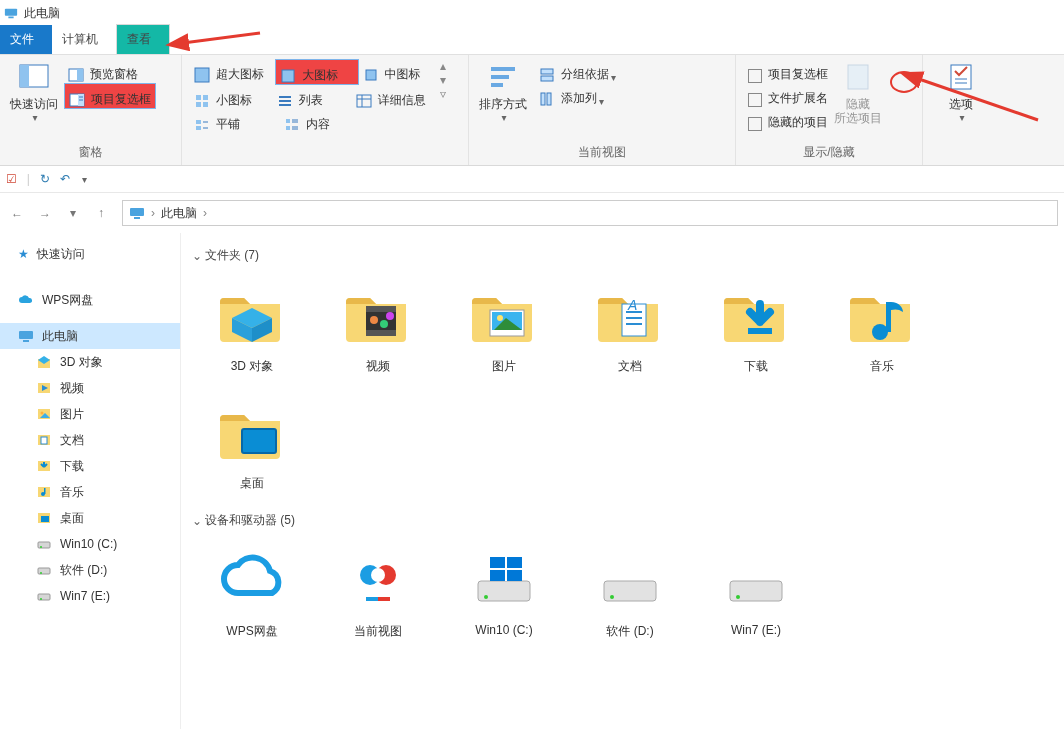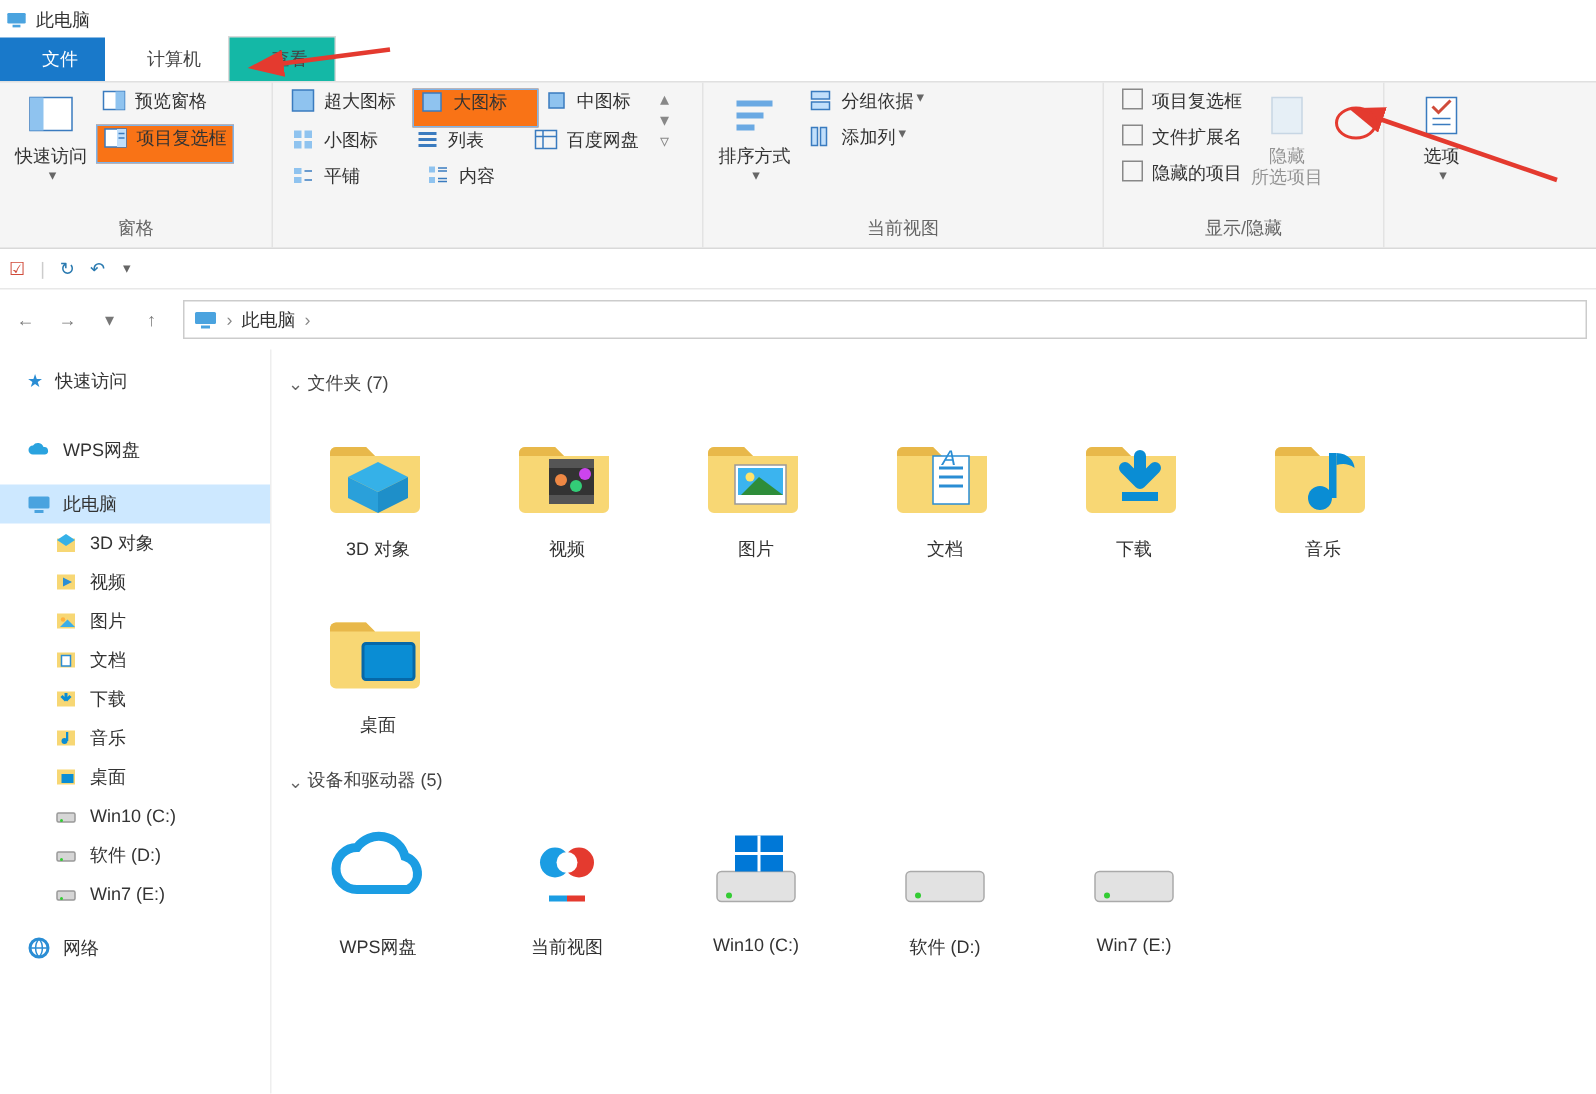--- a/index.html
+++ b/index.html
@@ -1,30 +1,30 @@
 <!DOCTYPE html>
 <html><head>
 <meta charset="utf-8">
 <style>
   html,body{margin:0;padding:0;font-family:"Microsoft YaHei","Segoe UI",sans-serif;font-size:12px;color:#333;background:#fff;width:1064px;height:729px;overflow:hidden}
   .titlebar{display:flex;align-items:center;height:22px;padding:2px 4px;background:#fff}
   .titlebar .sysicon{width:14px;height:14px;margin-right:6px}
   .tabstrip{display:flex;align-items:flex-end;height:28px;background:#fff}
-  .tab{padding:6px 18px 6px 28px;color:#444;cursor:default}
+  .tab{padding:6px 18px 6px 10px;color:#444;cursor:default}
   .tab.file{background:#1979ca;color:#fff}
   .tab.active{background:#14b8a6;border:1px solid #d9d9d9;border-bottom:none}
   .ribbon{display:flex;background:#f5f5f5;border-top:1px solid #e0e0e0;border-bottom:1px solid #d9d9d9;height:110px}
   .group{display:flex;flex-direction:column;justify-content:space-between;border-right:1px solid #e3e3e3;padding:4px 8px 2px 8px}
   .group-body{flex:1;display:flex;align-items:flex-start}
   .group-label{text-align:center;color:#666;font-size:12px;padding:2px 0}
   .big-btn{display:flex;flex-direction:column;align-items:center;justify-content:flex-start;width:48px;padding:2px;text-align:center;line-height:14px}
   .big-btn .gi{width:32px;height:32px;margin-bottom:4px}
-  .small-row{display:flex;align-items:flex-start;height:24px;padding:0 4px;white-space:nowrap}
+  .small-row{display:flex;align-items:flex-end;height:24px;padding:0 4px;white-space:nowrap}
   .small-row .gi{width:16px;height:16px;margin-right:6px}
-  .small-row.sel{background:#f97316;border:1px solid #7eb4ea}
+  .small-row.sel{background:#ef4444;border:1px solid #7eb4ea}
   .chk{width:12px;height:12px;border:1px solid #888;margin-right:6px;display:inline-block}
   .col{display:flex;flex-direction:column}
   .qat{display:flex;align-items:center;height:26px;background:#fff;border-bottom:1px solid #e8e8e8;padding:0 6px;gap:10px}
   .nav{display:flex;align-items:center;height:32px;padding:4px 6px;gap:6px}
   .nav .arrow{width:22px;height:22px;display:flex;align-items:center;justify-content:center;color:#777}
   .breadcrumb{display:flex;align-items:center;gap:6px;border:1px solid #ccc;height:24px;padding:0 6px;flex:1;margin-left:4px}
   .body{display:flex;height:calc(729px - 22px - 28px - 110px - 26px - 40px)}
   .tree{width:180px;border-right:1px solid #eee;padding:8px 0;overflow:auto}
   .tree .node{display:flex;align-items:center;height:26px;padding:0 8px 0 18px;gap:8px}
   .tree .node.sel{background:#cde8ff}
@@ -154,21 +154,21 @@
             <span>列表</span>
           </div>
           <div class="small-row" style="width:88px">
             <span class="gi">
                 <svg width="16" height="16">
                   <rect x="1" y="2" width="14" height="12" fill="none" stroke="#3a7bbf"></rect>
                   <line x1="1" y1="6" x2="15" y2="6" stroke="#3a7bbf"></line>
                   <line x1="6" y1="2" x2="6" y2="14" stroke="#3a7bbf"></line>
                 </svg>
               </span>
-            <span>百度网盘</span>
+            <span>详细信息</span>
           </div>
         </div>
         <div style="display:flex">
           <div class="small-row" style="width:82px">
             <span class="gi">
                 <svg width="16" height="16">
                   <rect x="2" y="3" width="5" height="4" fill="#8fc3ef"></rect>
                   <rect x="2" y="9" width="5" height="4" fill="#8fc3ef"></rect>
                   <line x1="9" y1="5" x2="14" y2="5" stroke="#3a7bbf"></line>
                   <line x1="9" y1="11" x2="14" y2="11" stroke="#3a7bbf"></line>
@@ -427,30 +427,20 @@
           <span class="gi">
             <svg width="16" height="16">
               <rect x="2" y="6" width="12" height="6" rx="1" fill="#d6d6d6" stroke="#999"></rect>
               <circle cx="5" cy="11" r="1" fill="#3c3"></circle>
             </svg>
           </span>
           <span>Win7 (E:)</span>
         </div>
       </div>
     <div style="height:10px"></div>
-    <div class="node">
-      <span class="gi">
-          <svg width="16" height="16">
-            <circle cx="8" cy="8" r="6" fill="none" stroke="#2a8dd4" stroke-width="2"></circle>
-            <line x1="2" y1="8" x2="14" y2="8" stroke="#2a8dd4"></line>
-            <path d="M8 2c3 3 3 9 0 12M8 2c-3 3-3 9 0 12" fill="none" stroke="#2a8dd4"></path>
-          </svg>
-        </span>
-      <span>网络</span>
-    </div>
   </div>
 
   <div class="content">
     <div class="section-hdr">
       <span class="chev">⌄</span>
       <span>文件夹 (7)</span>
     </div>
     <div class="tiles" id="folders-tiles">
         <div class="tile">
           <div class="ti">

